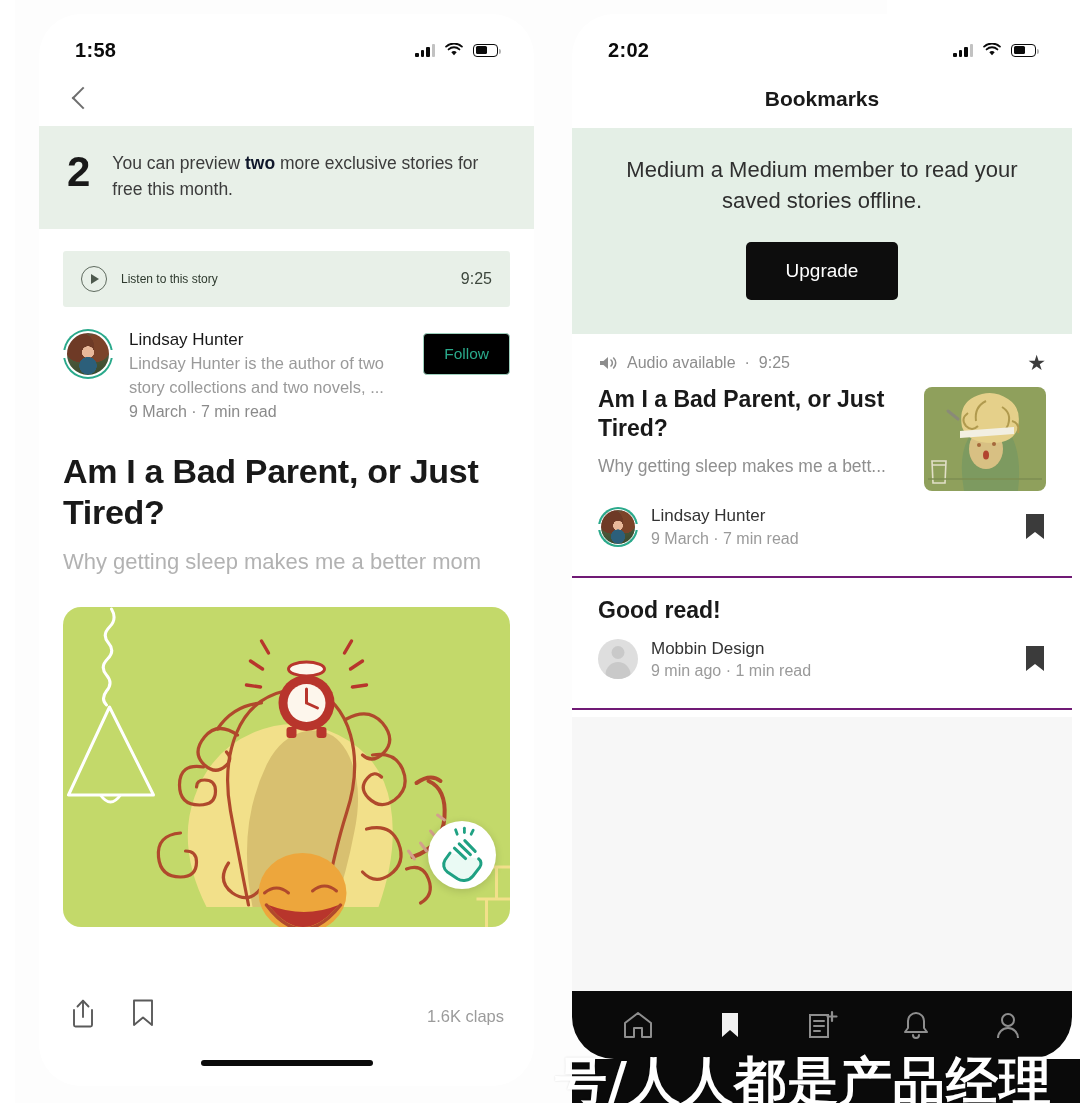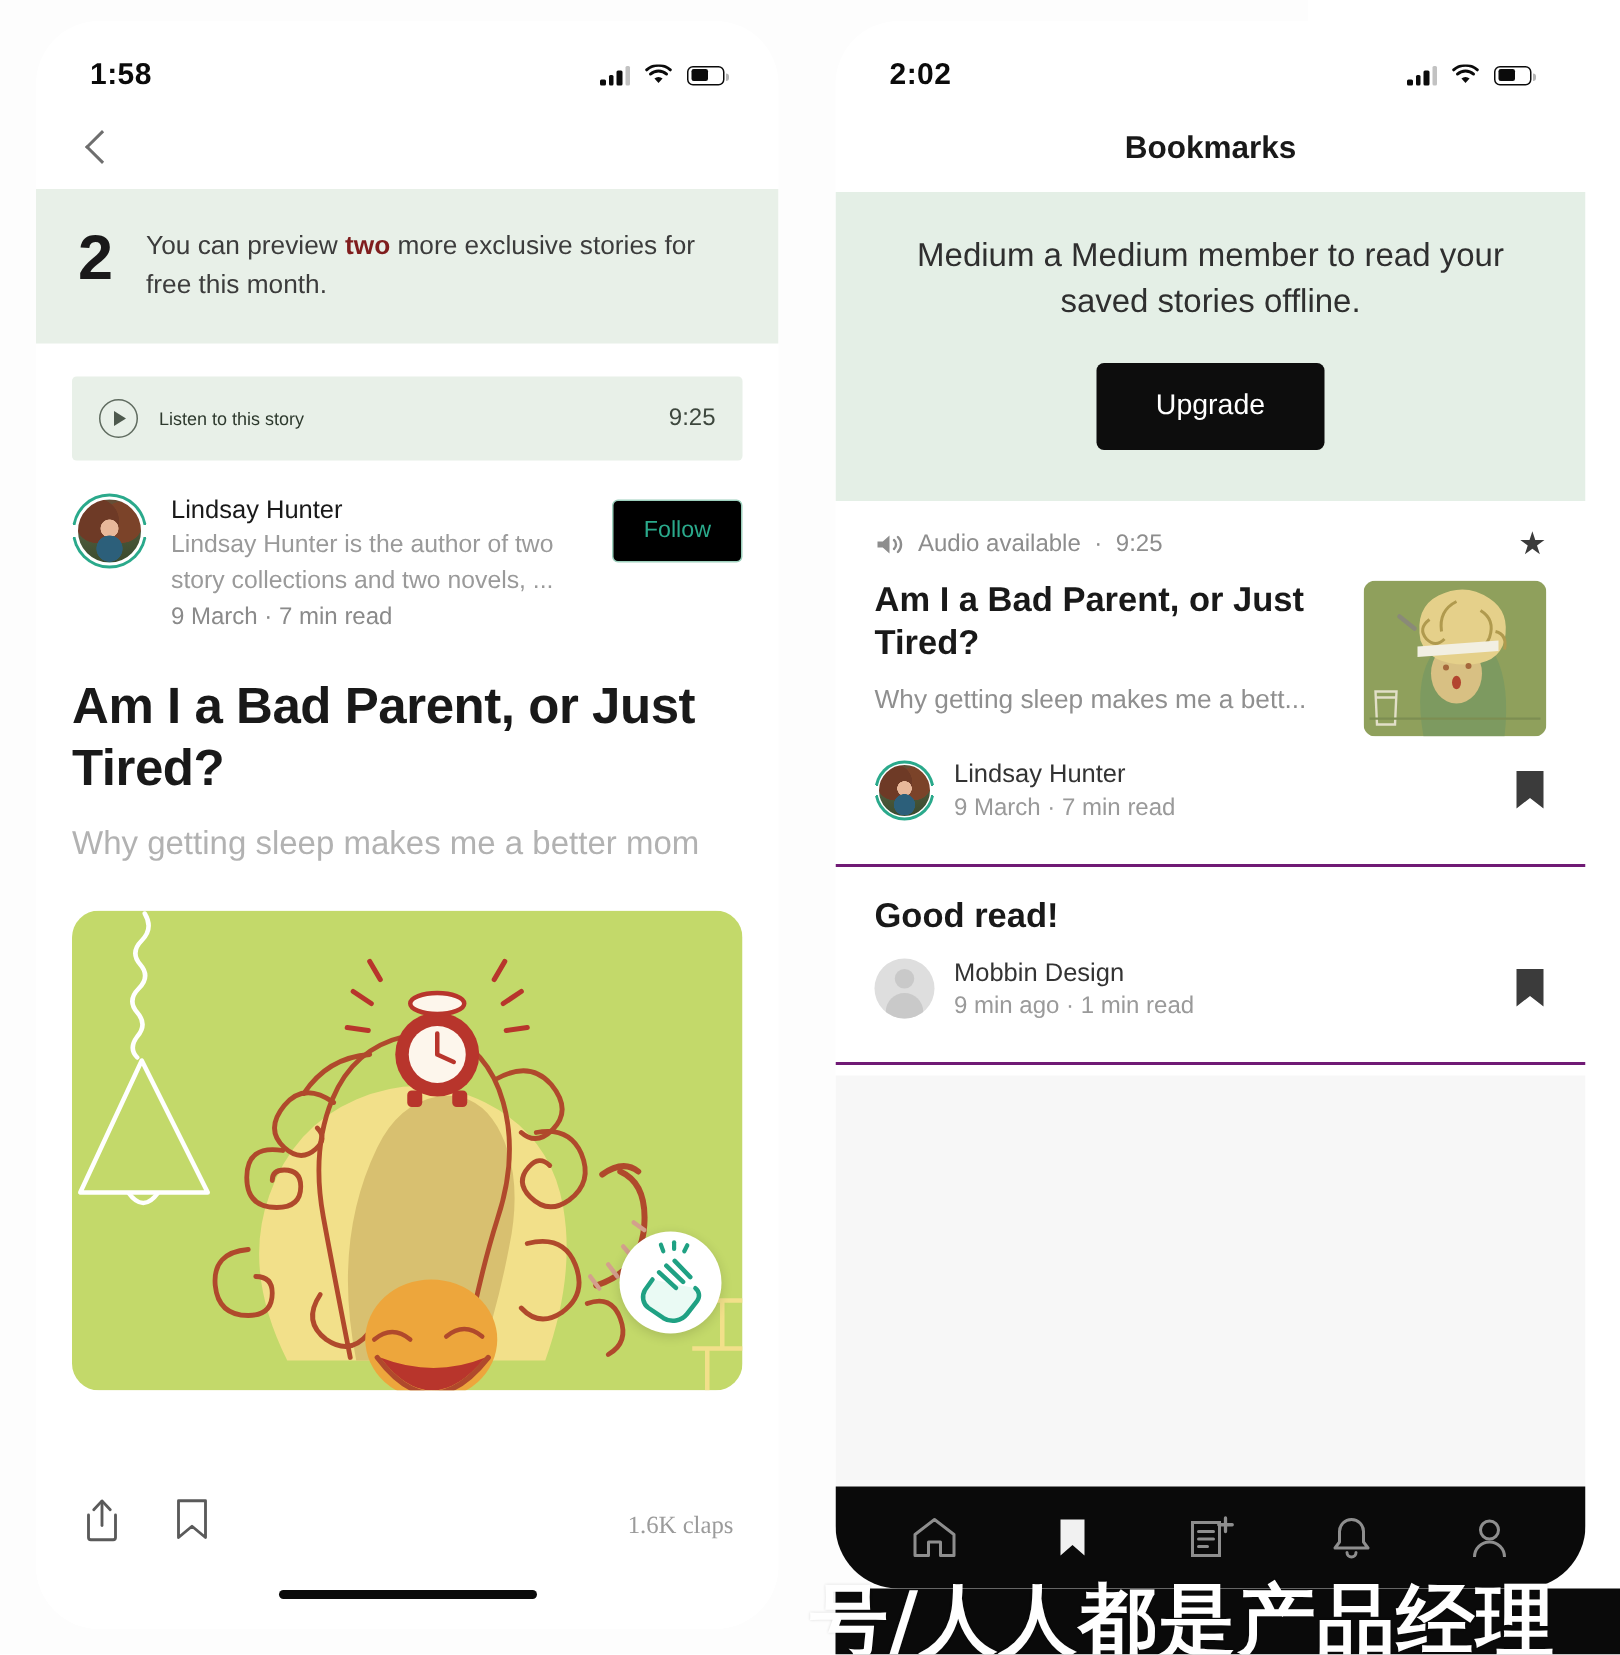--- a/index.html
+++ b/index.html
@@ -2,21 +2,21 @@
 <html><head>
 <meta charset="utf-8">
 <style>
   * { box-sizing: border-box; margin: 0; padding: 0; }
   html, body {
     width: 1080px; height: 1103px;
     background: #ffffff;
     font-family: "Liberation Sans", sans-serif;
     overflow: hidden;
   }
-  .stage { position: relative; width: 872px; height: 1103px; background: #fdfdfd; }
+  .stage { position: relative; width: 872px; height: 1103px; background: #fdfdfd; margin-left: 15px; }
 
   
   .phone {
     position: absolute;
     background: #ffffff;
     overflow: hidden;
   }
   #phone-left  { left: 24px;  top: 14px; width: 495px; height: 1072px; border-radius: 42px; }
   #phone-right { left: 557px; top: 14px; width: 500px; height: 1045px; border-radius: 42px; }
 
@@ -51,21 +51,21 @@
     transform: rotate(45deg); margin-left: 6px;
   }
 
   
   .meter-banner {
     background: #e8f0e8; padding: 24px 28px 26px 28px;
     display: flex; align-items: flex-start; gap: 22px;
   }
   .meter-count { font-size: 42px; font-weight: bold; color: #191919; line-height: .95; margin-top: 2px;}
   .meter-text { font-size: 17.5px; line-height: 1.5; color: #3c3c3c; max-width: 380px; }
-  .meter-text b { color: #7f1d1d; font-weight: bold; }
+  .meter-text b { color: #0f172a; font-weight: bold; }
 
   .listen-bar {
     margin: 22px 24px 0 24px; background: #e8f0e8; border-radius: 3px;
     height: 56px; display:flex; align-items:center; padding: 0 18px; gap: 14px;
   }
   .play-circle {
     width: 26px; height: 26px; border-radius: 50%; border: 1.6px solid #5f6b5f;
     display:flex; align-items:center; justify-content:center; flex:0 0 auto;
   }
   .play-circle::after {
@@ -121,21 +121,21 @@
   .clap-fab {
     position: absolute; right: 14px; bottom: 38px;
     width: 68px; height: 68px; border-radius: 50%; background:#fff;
     box-shadow: 0 2px 8px rgba(0,0,0,.14);
     display:flex; align-items:center; justify-content:center;
   }
 
   
   .article-actions {
     position:absolute; left:0; right:0; bottom:0; height: 106px; background:#fff;
-    display:flex; align-items:flex-start; padding: 18px 30px 0 30px; gap: 34px; font-family: Liberation Serif, serif;
+    display:flex; align-items:flex-start; padding: 18px 30px 0 30px; gap: 34px;
   }
   .claps-label { margin-left:auto; font-size: 16.5px; color:#9b9b9b; padding-top: 9px; }
   .home-indicator {
     position:absolute; left:50%; transform:translateX(-50%); bottom: 20px;
     width: 172px; height: 6px; border-radius: 3px; background:#0b0b0b;
   }
 
   
   .page-title-bar { height: 58px; display:flex; align-items:center; justify-content:center; }
   .page-title { font-size: 21px; font-weight: bold; color:#191919; }

